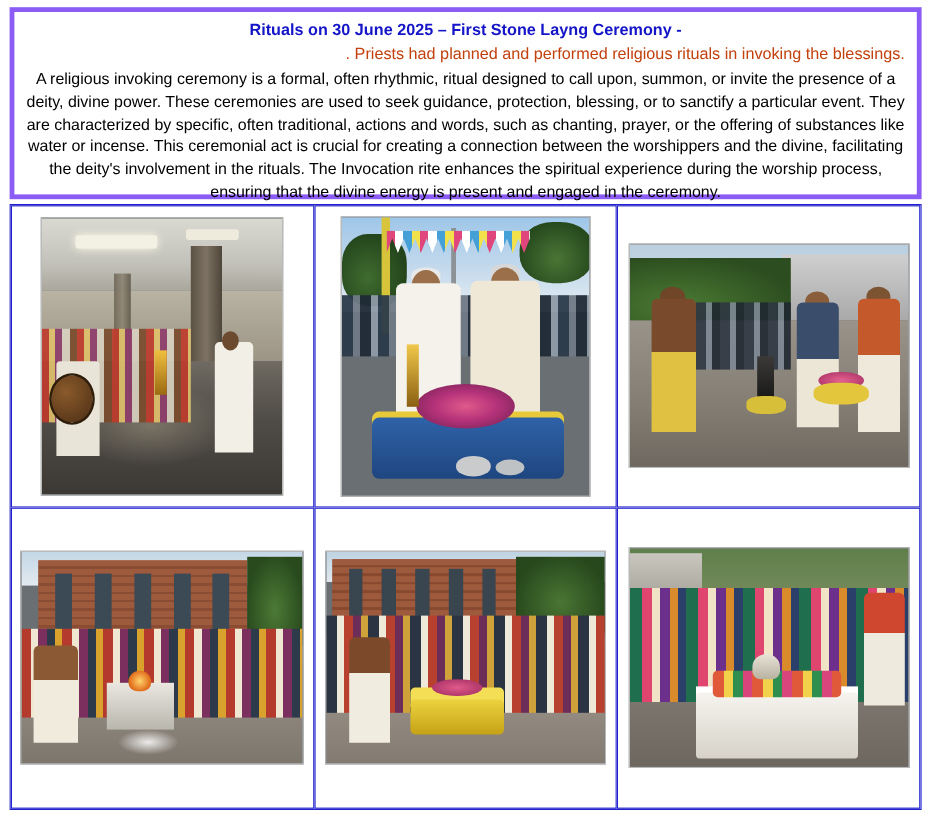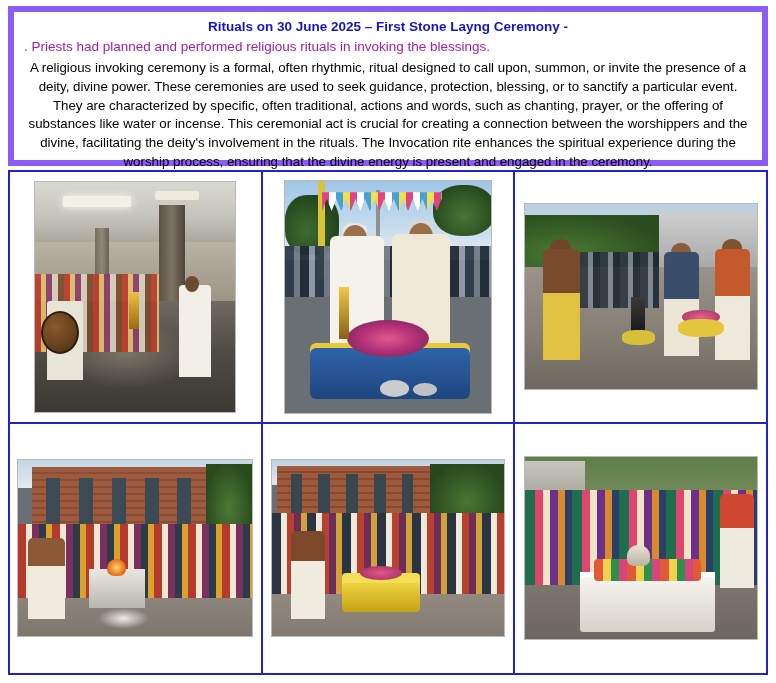--- a/index.html
+++ b/index.html
@@ -23,35 +23,35 @@
   }
 
   
   .header-box {
     position: absolute;
     left: 8px;
     top: 6px;
     width: 760px;
     height: 160px;
     box-sizing: border-box;
-    border: 6px solid #8b5cf6;
+    border: 4px solid #8b5cf6;
     background: #ffffff;
     padding: 6px 10px 4px 10px;
   }
   .header-title {
     text-align: center;
     font-weight: bold;
     font-size: 13.5px;
     color: #1414c8;
     line-height: 1.3;
   }
   .header-subtitle {
-    text-align: left;
+    text-align: right;
     font-size: 13.5px;
-    color: #a21caf;
+    color: #c2410c;
     line-height: 1.35;
     margin-top: 2px;
   }
   .nav-link {
     text-align: center;
     font-size: 13.5px;
     font-weight: bold;
     color: #1414c8;
     text-decoration: underline;
     margin-top: 3px;

